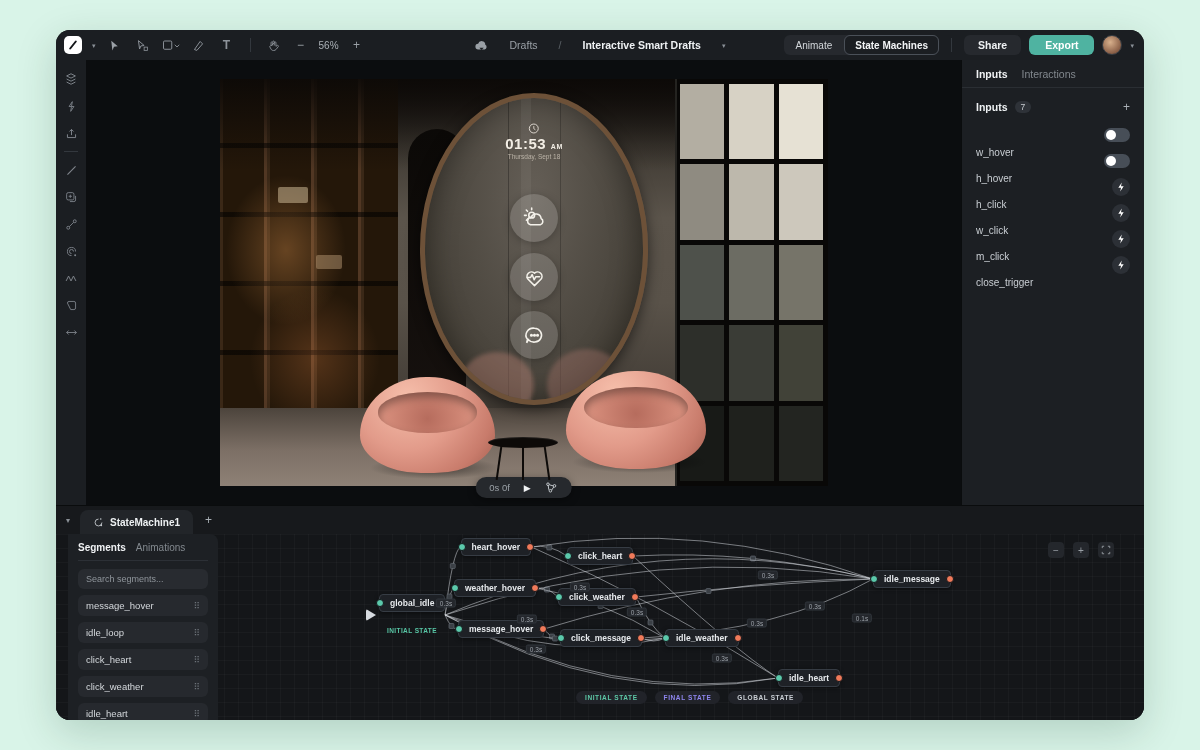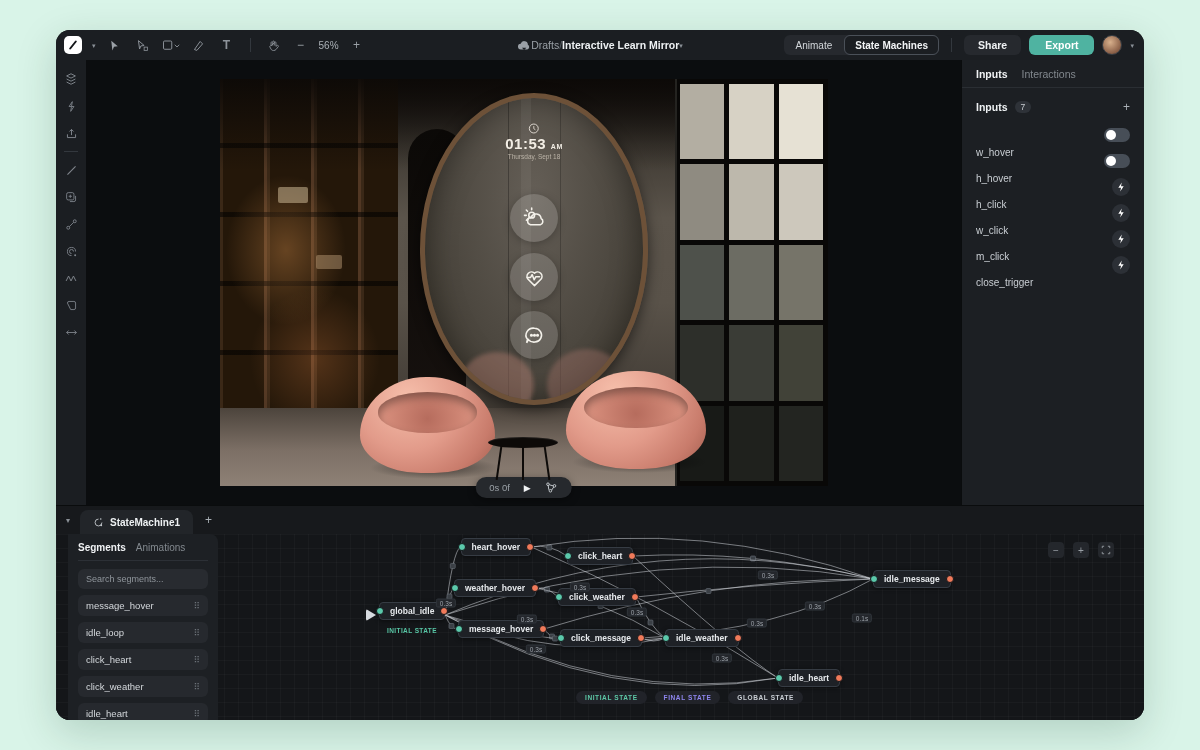--- a/index.html
+++ b/index.html
@@ -7,21 +7,21 @@
   .window{position:absolute;left:56px;top:30px;width:1088px;height:690px;border-radius:14px;overflow:hidden;background:#101214;box-shadow:0 12px 40px rgba(0,50,30,.18);display:flex;flex-direction:column;}
   
   .topbar{height:30px;background:#1b1e22;display:flex;align-items:center;flex-shrink:0;position:relative;}
   .tb-left{display:flex;align-items:center;gap:10px;padding-left:8px;}
   .logo{width:18px;height:18px;background:#fff;border-radius:5px;display:flex;align-items:center;justify-content:center;}
   .chev{color:#8a9096;font-size:7px;line-height:1;}
   .tool{width:18px;height:18px;display:flex;align-items:center;justify-content:center;color:#8d939a;}
   .tb-div{width:1px;height:14px;background:#33383e;margin:0 4px;}
   .zoomlbl{color:#aab0b6;font-size:10px;}
   .pmbtn{color:#9aa0a6;font-size:12px;width:16px;text-align:center;cursor:default;}
-  .crumb{position:absolute;left:50%;top:0;transform:translateX(-50%);height:30px;display:flex;align-items:center;gap:0;}
+  .crumb{position:absolute;left:50%;top:0;transform:translateX(-50%);height:30px;display:flex;align-items:center;gap:21px;}
   .crumb .folder{color:#9aa0a6;font-size:10.5px;}
   .crumb .sep{color:#5c6268;font-size:10.5px;}
   .crumb .title{color:#eef1f3;font-size:10.5px;font-weight:bold;}
   .tb-right{margin-left:auto;display:flex;align-items:center;gap:8px;padding-right:10px;}
   .seg{background:#26292e;border-radius:6px;display:flex;align-items:center;height:20px;}
   .seg .animate{color:#d3d7db;font-size:10px;padding:0 12px;}
   .seg .sm{color:#f2f4f6;font-size:10px;font-weight:bold;border:1px solid #4a5058;background:#1b1e22;border-radius:6px;height:18px;display:flex;align-items:center;padding:0 10px;}
   .btn-share{background:#26292e;border-radius:6px;height:20px;display:flex;align-items:center;padding:0 14px;color:#eef1f3;font-size:10.5px;font-weight:bold;}
   .btn-export{border-radius:6px;height:20px;display:flex;align-items:center;padding:0 16px;color:#0e2a25;font-size:10.5px;font-weight:bold;color:#fff;}
   .avatar{width:18px;height:18px;border-radius:50%;background:radial-gradient(circle at 40% 35%,#d8b08c,#8a5f47 70%,#4f382c);border:1px solid #3a3f45;}
@@ -167,21 +167,21 @@
     </div>
     <div class="crumb">
       <span>
           <svg width="14" height="11" viewBox="0 0 16 12">
             <path d="M4.5 10.5a3.3 3.3 0 0 1-.4-6.6A4.2 4.2 0 0 1 12.3 5a3 3 0 0 1-.8 5.5z" fill="#9aa0a6"></path>
             <path d="M8 11l2.5-2.5H5.5z" fill="#1b1e22"></path>
           </svg>
         </span>
       <span class="folder">Drafts</span>
       <span class="sep">/</span>
-      <span class="title">Interactive Learn Mirror</span>
+      <span class="title">Interactive Smart Drafts</span>
       <span class="chev">▾</span>
     </div>
     <div class="tb-right">
       <div class="seg">
         <span class="animate">Animate</span>
         <span class="sm">State Machines</span>
       </div>
       <span class="tb-div"></span>
       <span class="btn-share">Share</span>
       <span class="btn-export" id="exportBtn" style="background: rgb(79, 179, 161);">Export</span>
@@ -455,21 +455,21 @@
           <rect x="542" y="69.5" width="5" height="5" rx="1" fill="#3b4046" stroke="#697078" stroke-width=".6"></rect>
           <path d="M817 45 Q652.5 44 488 95" fill="none" stroke="rgba(222,226,231,0.5)" stroke-width="1"></path>
           <rect x="650" y="54.5" width="5" height="5" rx="1" fill="#3b4046" stroke="#697078" stroke-width=".6"></rect>
           <path d="M389 81 Q499 128.5 609 104" fill="none" stroke="rgba(222,226,231,0.5)" stroke-width="1"></path>
           <path d="M389 81 Q555.5 174.5 722 144" fill="none" stroke="rgba(222,226,231,0.5)" stroke-width="1"></path>
           <path d="M389 81 Q603 9 817 45" fill="none" stroke="rgba(222,226,231,0.5)" stroke-width="1"></path>
           <path d="M586 104 Q597.5 110 609 104" fill="none" stroke="rgba(222,226,231,0.5)" stroke-width="1"></path>
           <path d="M475.5 13 Q646.25 -15 817 45" fill="none" stroke="rgba(222,226,231,0.5)" stroke-width="1"></path>
         </svg>
       <div id="nodeWrap" style="position:absolute;inset:0;z-index:3;">
-          <div class="gnode" style="left: 323px; top: 68px;"><span class="dotL" style="background: rgb(91, 201, 171);"></span><span>global_idle</span><span class="dotR" style="background: rgb(240, 122, 90);"></span></div>
+          <div class="gnode" style="left: 323px; top: 60px;"><span class="dotL" style="background: rgb(91, 201, 171);"></span><span>global_idle</span><span class="dotR" style="background: rgb(240, 122, 90);"></span></div>
           <div class="gsub" style="color: rgb(88, 199, 166); left: 324px; top: 93px;">INITIAL STATE</div>
           <div class="gentry" style="left: 310px; top: 75px;"></div>
           <div class="gnode" style="left: 404.5px; top: 4px;"><span class="dotL" style="background: rgb(91, 201, 171);"></span><span>heart_hover</span><span class="dotR" style="background: rgb(240, 122, 90);"></span></div>
           <div class="gnode" style="left: 511px; top: 13px;"><span class="dotL" style="background: rgb(91, 201, 171);"></span><span>click_heart</span><span class="dotR" style="background: rgb(240, 122, 90);"></span></div>
           <div class="gnode" style="left: 398px; top: 45px;"><span class="dotL" style="background: rgb(91, 201, 171);"></span><span>weather_hover</span><span class="dotR" style="background: rgb(240, 122, 90);"></span></div>
           <div class="gnode" style="left: 502px; top: 54px;"><span class="dotL" style="background: rgb(91, 201, 171);"></span><span>click_weather</span><span class="dotR" style="background: rgb(240, 122, 90);"></span></div>
           <div class="gnode" style="left: 402px; top: 86px;"><span class="dotL" style="background: rgb(91, 201, 171);"></span><span>message_hover</span><span class="dotR" style="background: rgb(240, 122, 90);"></span></div>
           <div class="gnode" style="left: 504px; top: 95px;"><span class="dotL" style="background: rgb(91, 201, 171);"></span><span>click_message</span><span class="dotR" style="background: rgb(240, 122, 90);"></span></div>
           <div class="gnode" style="left: 609px; top: 95px;"><span class="dotL" style="background: rgb(91, 201, 171);"></span><span>idle_weather</span><span class="dotR" style="background: rgb(240, 122, 90);"></span></div>
           <div class="gnode" style="left: 817px; top: 36px;"><span class="dotL" style="background: rgb(91, 201, 171);"></span><span>idle_message</span><span class="dotR" style="background: rgb(240, 122, 90);"></span></div>

